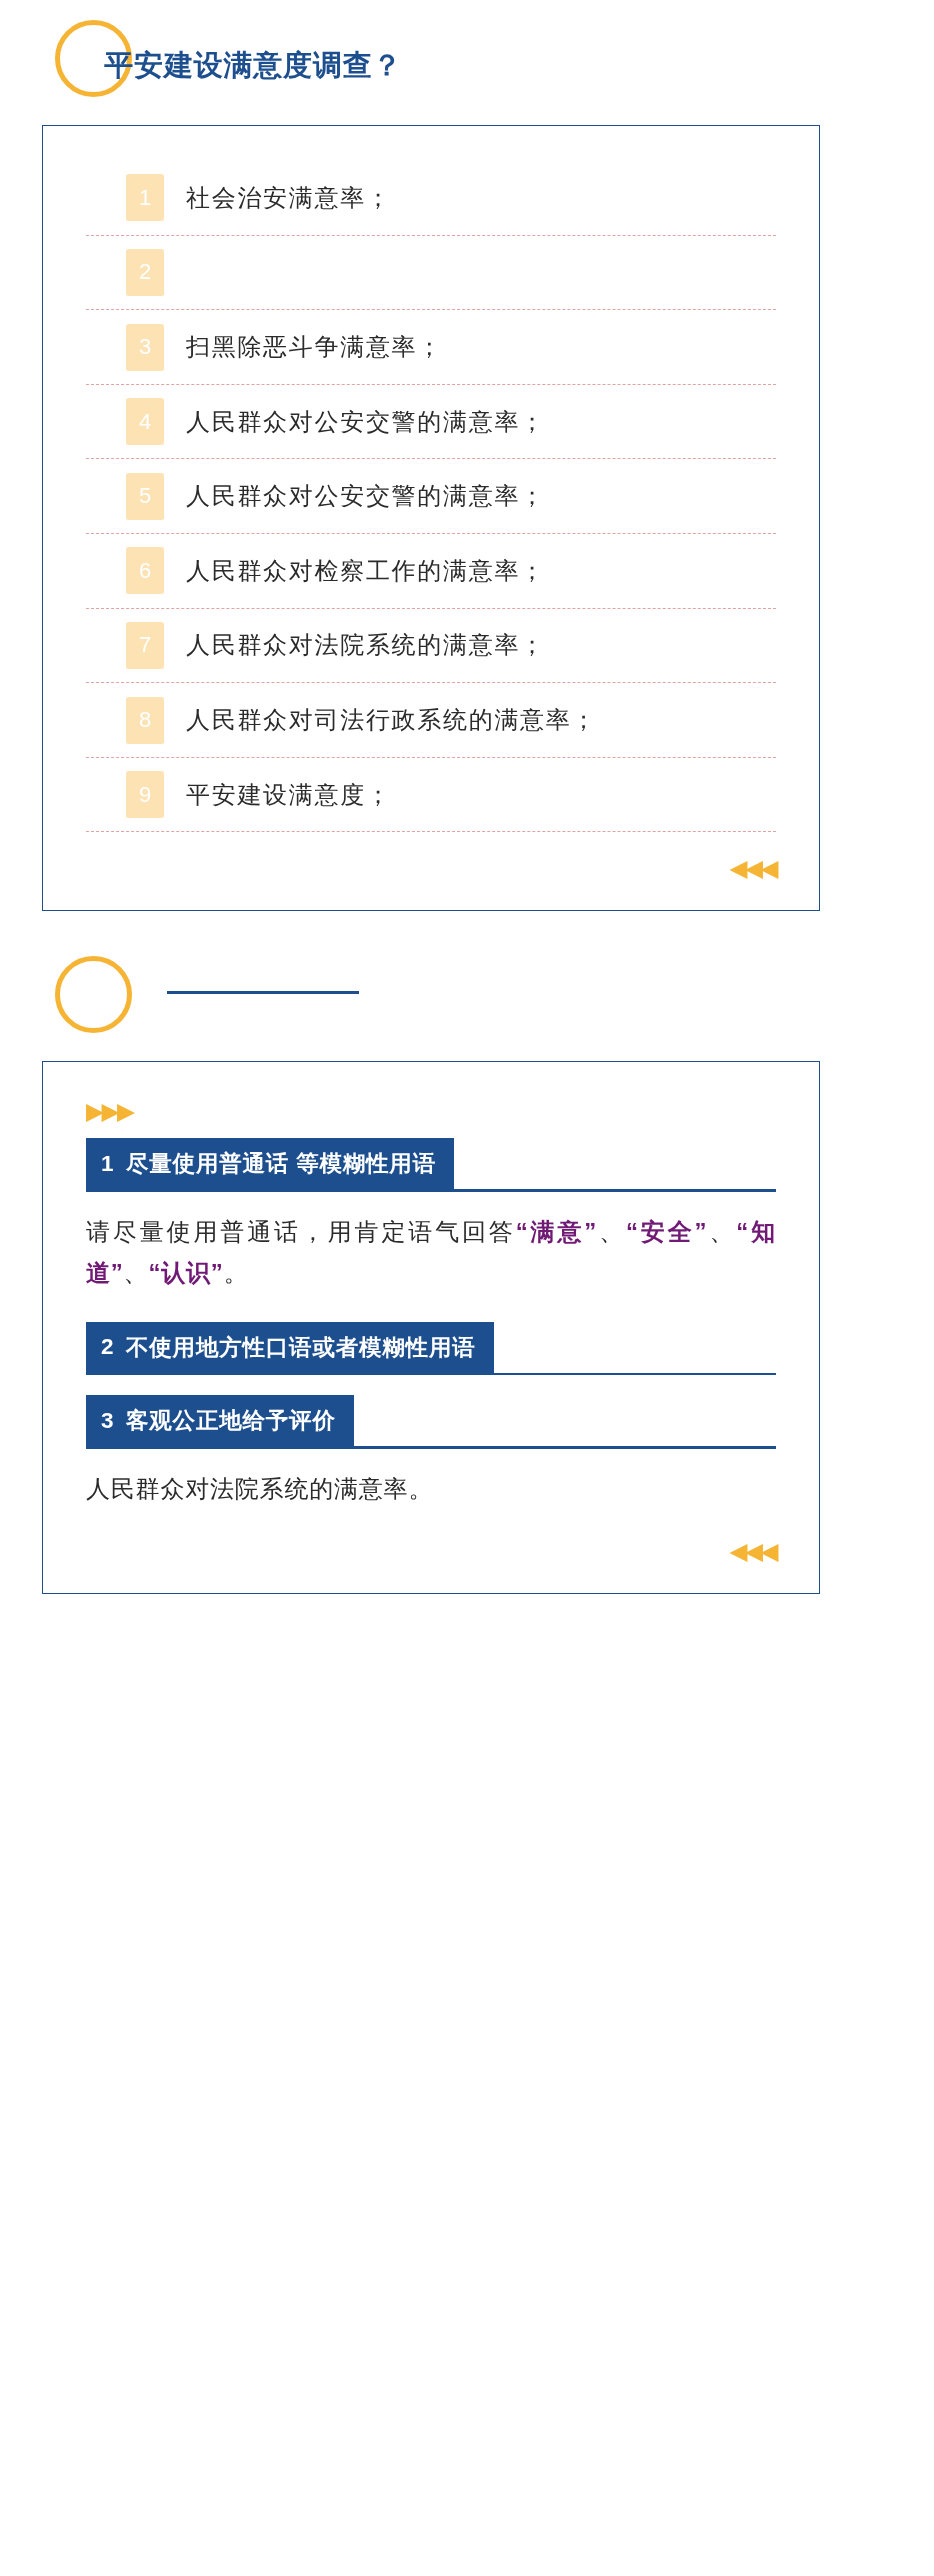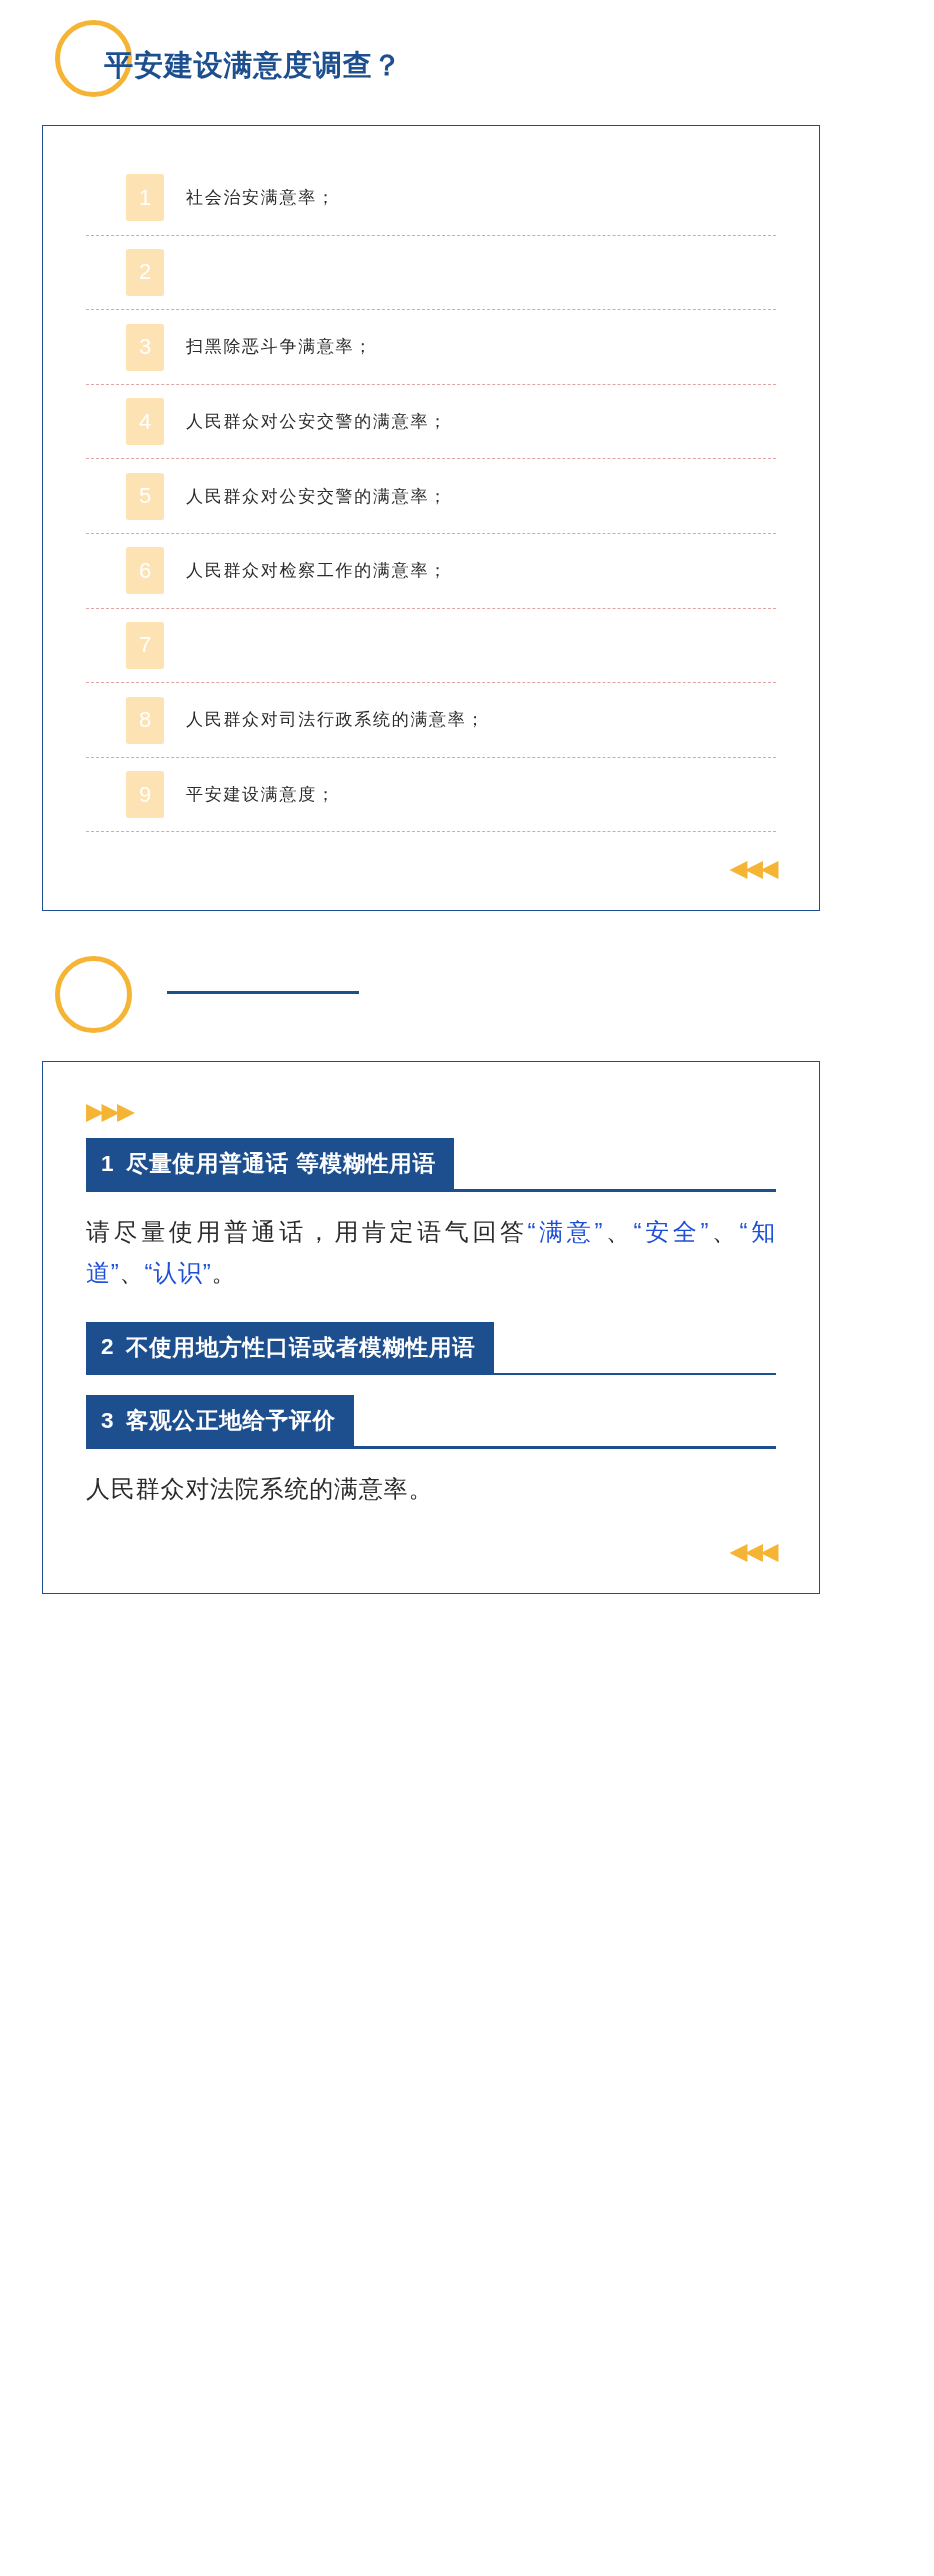--- a/index.html
+++ b/index.html
@@ -84,21 +84,21 @@
     font-size: 22px;
     display: flex;
     align-items: center;
     justify-content: center;
     border-radius: 2.5px;
     margin-right: 22px;
     margin-left: 40px;
     font-weight: normal;
   }
   .num-text {
-    font-size: 17px;
+    font-size: 24px;
     color: #2b2b2b;
     line-height: 1.5;
     letter-spacing: 1.7px;
     max-width: 551px;
     text-align: justify;
     text-align-last: left;
   }
 
   
   .arrows-right {
@@ -138,21 +138,21 @@
     margin-bottom: 20px;
   }
   .step-body {
     font-size: 24px;
     color: #2b2b2b;
     line-height: 1.7;
     letter-spacing: 0.8px;
     margin-bottom: 28px;
     text-align: justify;
   }
-  .hl { color: #1d4ed8; font-weight: normal; }
+  .hl { color: #701a75; font-weight: bold; }
   .block { margin-bottom: 3.3px; }
 </style>
 </head>
 <body>
 
 <div class="page">
 
   <div class="section-header">
     <div class="header-dot"></div>
     <div class="header-title-wrap">
@@ -188,20 +188,21 @@
         <div class="num-text">人民群众对公安交警的满意率；</div>
       </div>
 
       <div class="num-row">
         <div class="num-badge">6</div>
         <div class="num-text">人民群众对检察工作的满意率；</div>
       </div>
 
       <div class="num-row">
         <div class="num-badge">7</div>
+        <div class="num-text">人民群众对法院系统的满意率；</div>
       </div>
 
       <div class="num-row">
         <div class="num-badge">8</div>
         <div class="num-text">人民群众对司法行政系统的满意率；</div>
       </div>
 
       <div class="num-row">
         <div class="num-badge">9</div>
         <div class="num-text">平安建设满意度；</div>

